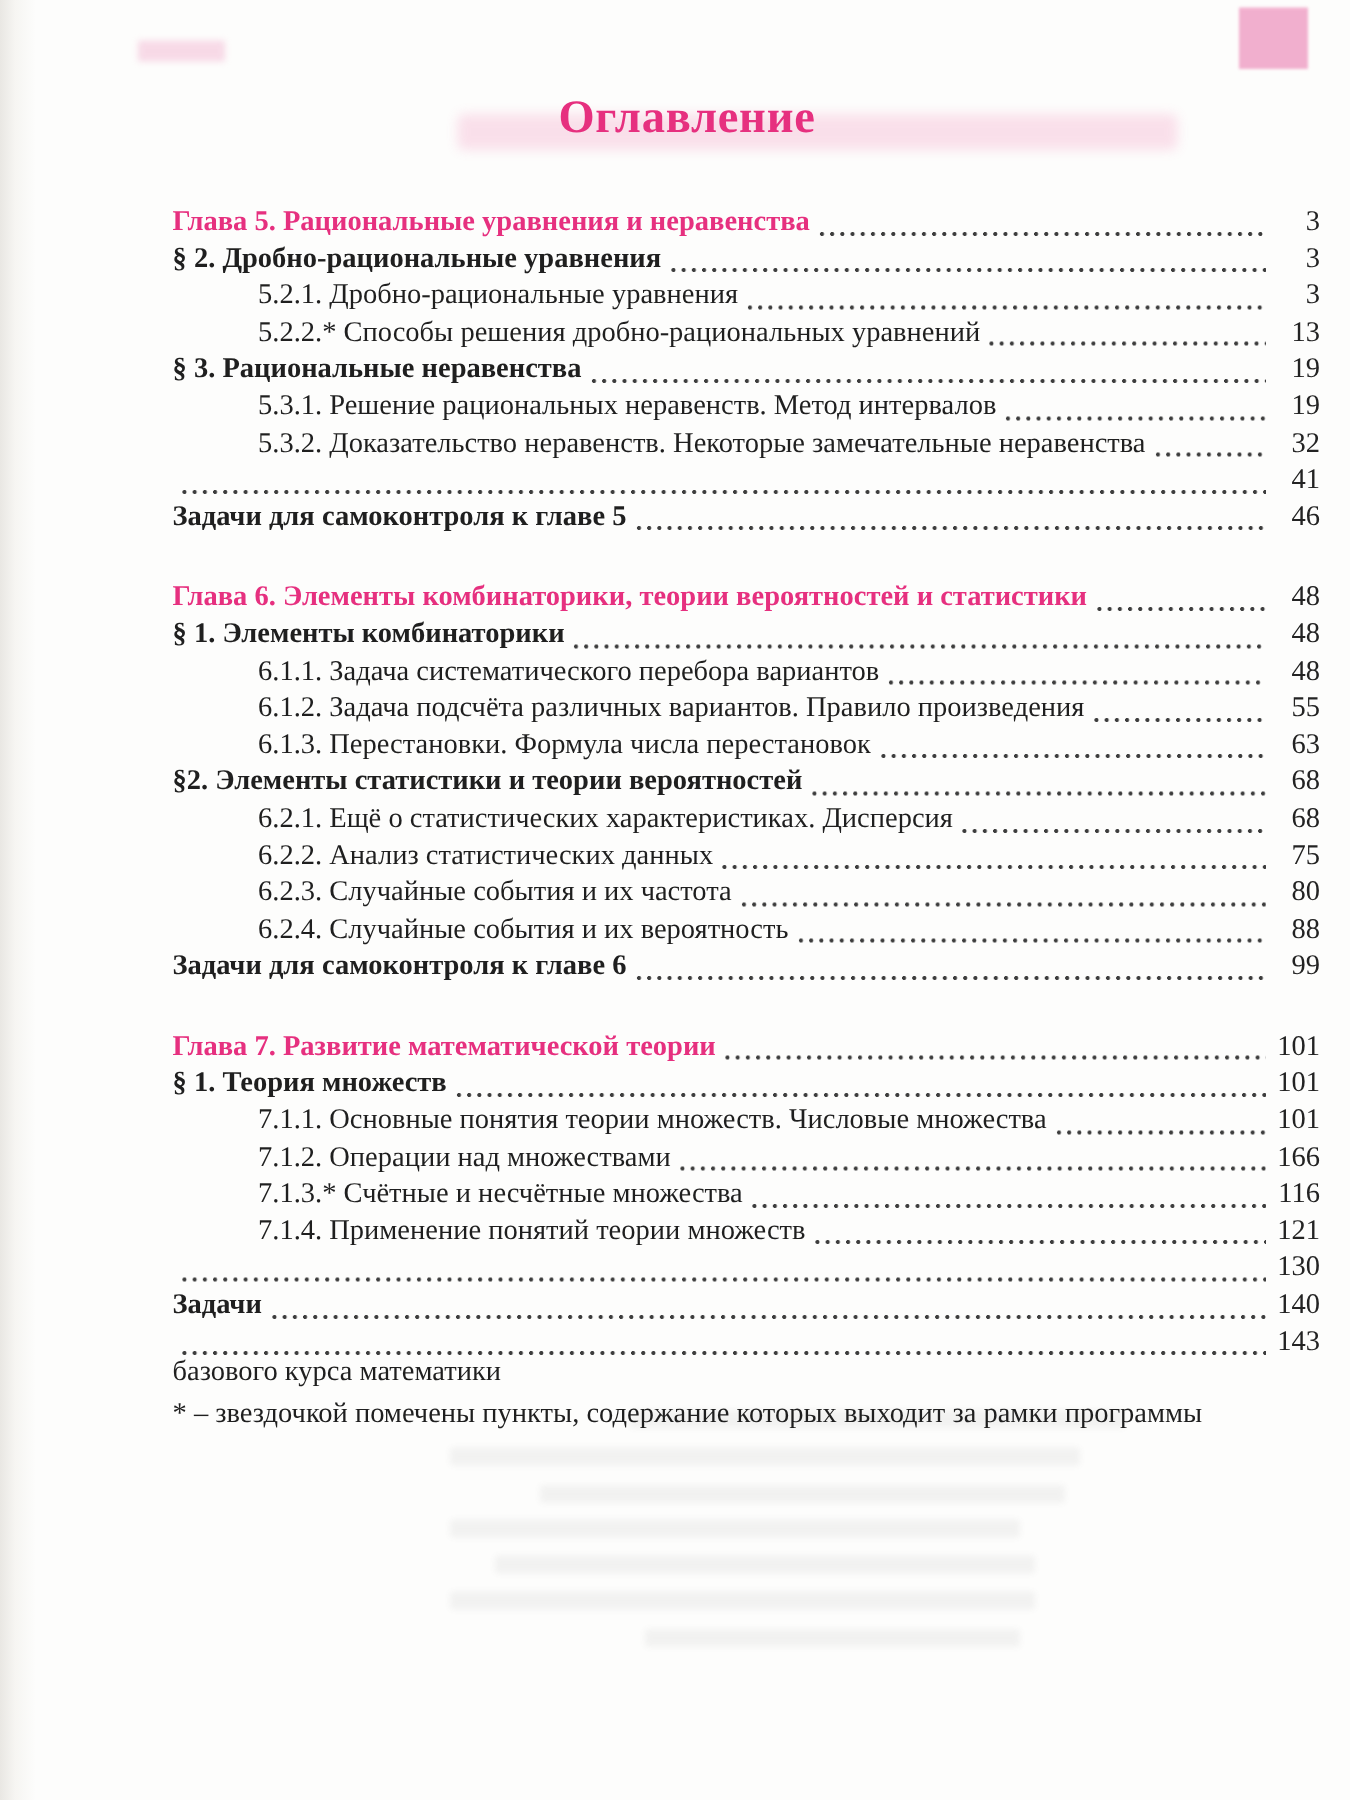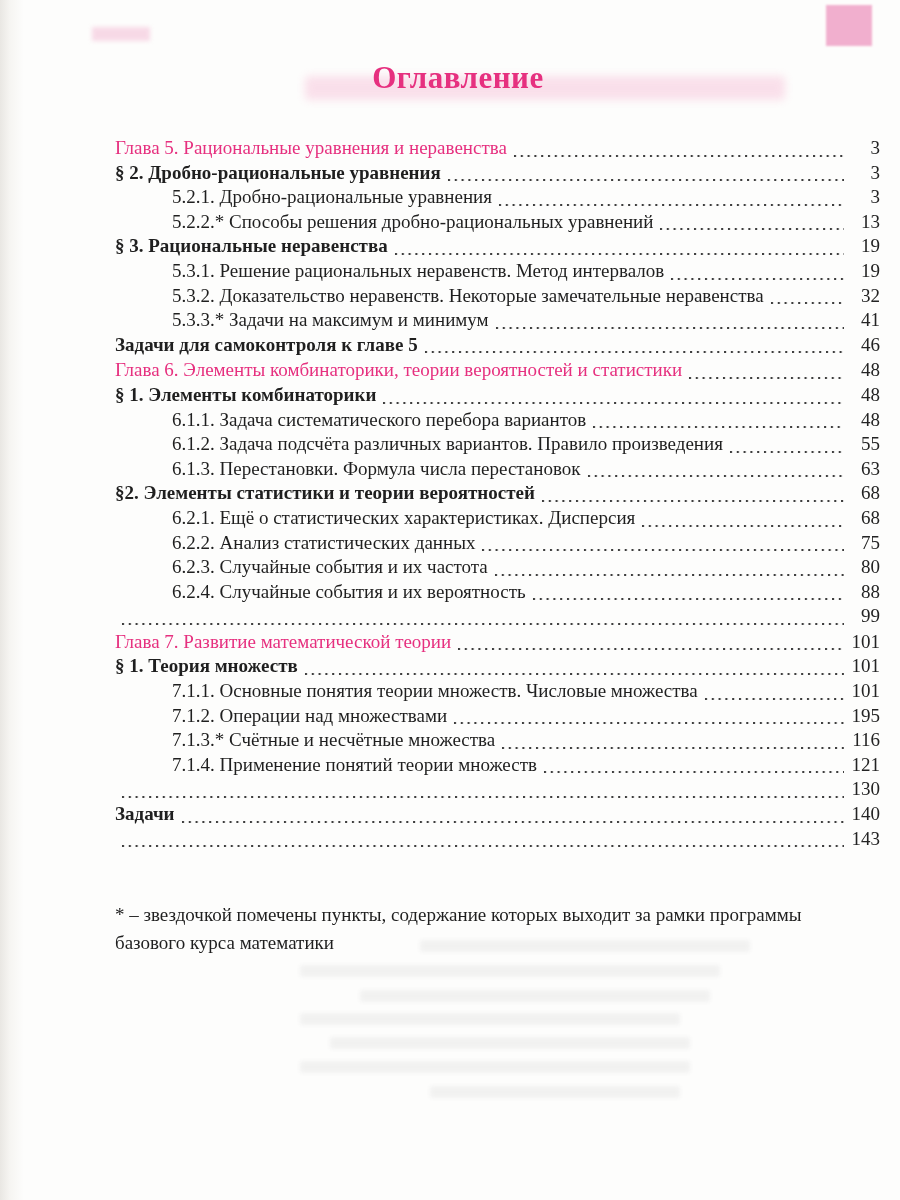--- a/index.html
+++ b/index.html
@@ -24,24 +24,24 @@
   .title{
     position:absolute;top:60px;left:8px;width:100%;
     margin:0;text-align:center;
     font-size:31px;font-weight:bold;letter-spacing:.5px;
     color:var(--accent);
     z-index:2;
   }
   
   .toc{position:absolute;left:115px;right:20px;top:136px;z-index:2;}
   .row{display:flex;align-items:baseline;font-size:19px;line-height:24.6px;}
-  .row.gap{margin-top:1px;}
+  .row.gap{margin-top:29px;}
   .row .label{white-space:nowrap;}
   .row.item .label{padding-left:57px;text-align:right;}
-  .row.chapter .label{color:var(--accent);font-weight:normal;}
+  .row.chapter .label{color:var(--accent);font-weight:bold;}
   .row.section .label{font-weight:bold;text-align:right;}
   .row.plain-bold .label{font-weight:bold;}
   .leader{
     flex:1 1 auto;min-width:10px;height:4px;
     margin:0 4px 3px 6px;align-self:flex-end;
     background-image:radial-gradient(circle at 2px 2px,#3d3d3d 1.15px,rgba(0,0,0,0) 1.55px);
     background-size:6.8px 4px;background-repeat:repeat-x;
   }
   .pagenum{min-width:32px;text-align:right;color:#232323;}
   
@@ -98,21 +98,20 @@
         <span class="label">5.3.1. Решение рациональных неравенств. Метод интервалов</span>
         <span class="leader"></span>
         <span class="pagenum">19</span>
       </div>
       <div class="row item">
         <span class="label">5.3.2. Доказательство неравенств. Некоторые замечательные неравенства</span>
         <span class="leader"></span>
         <span class="pagenum">32</span>
       </div>
       <div class="row item">
-        <span class="label">5.3.3.* Задачи на максимум и минимум</span>
         <span class="leader"></span>
         <span class="pagenum">41</span>
       </div>
       <div class="row plain-bold">
         <span class="label">Задачи для самоконтроля к главе 5</span>
         <span class="leader"></span>
         <span class="pagenum">46</span>
       </div>
       <div class="row chapter gap">
         <span class="label">Глава 6. Элементы комбинаторики, теории вероятностей и статистики</span>
@@ -158,20 +157,21 @@
         <span class="label">6.2.3. Случайные события и их частота</span>
         <span class="leader"></span>
         <span class="pagenum">80</span>
       </div>
       <div class="row item">
         <span class="label">6.2.4. Случайные события и их вероятность</span>
         <span class="leader"></span>
         <span class="pagenum">88</span>
       </div>
       <div class="row plain-bold">
+        <span class="label">Задачи для самоконтроля к главе 6</span>
         <span class="leader"></span>
         <span class="pagenum">99</span>
       </div>
       <div class="row chapter gap">
         <span class="label">Глава 7. Развитие математической теории</span>
         <span class="leader"></span>
         <span class="pagenum">101</span>
       </div>
       <div class="row section">
         <span class="label">§ 1. Теория множеств</span>
@@ -179,21 +179,21 @@
         <span class="pagenum">101</span>
       </div>
       <div class="row item">
         <span class="label">7.1.1. Основные понятия теории множеств. Числовые множества</span>
         <span class="leader"></span>
         <span class="pagenum">101</span>
       </div>
       <div class="row item">
         <span class="label">7.1.2. Операции над множествами</span>
         <span class="leader"></span>
-        <span class="pagenum">195</span>
+        <span class="pagenum">166</span>
       </div>
       <div class="row item">
         <span class="label">7.1.3.* Счётные и несчётные множества</span>
         <span class="leader"></span>
         <span class="pagenum">116</span>
       </div>
       <div class="row item">
         <span class="label">7.1.4. Применение понятий теории множеств</span>
         <span class="leader"></span>
         <span class="pagenum">121</span>
@@ -207,17 +207,17 @@
         <span class="leader"></span>
         <span class="pagenum">140</span>
       </div>
       <div class="row plain-bold">
         <span class="leader"></span>
         <span class="pagenum">143</span>
       </div>
     </div>
 
   <div class="footnote">
+    <div>базового курса математики</div>
     <div>* – звездочкой помечены пункты, содержание которых выходит за рамки программы</div>
-    <div>базового курса математики</div>
   </div>
 
 </div>
 
 </body></html>

